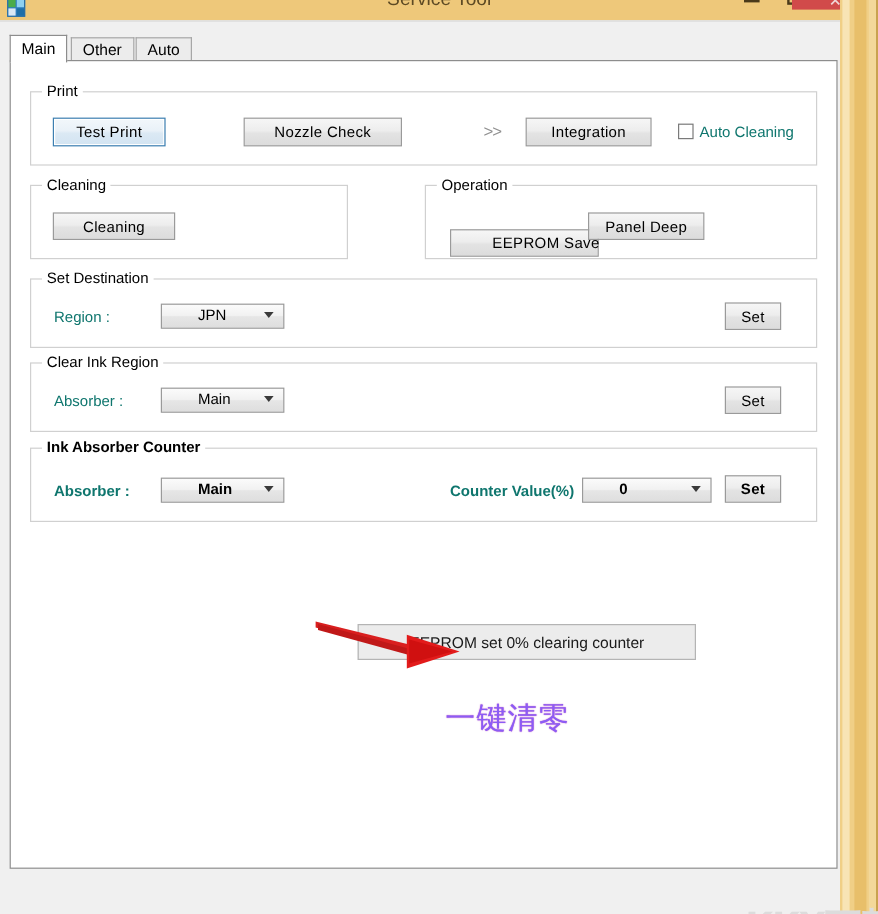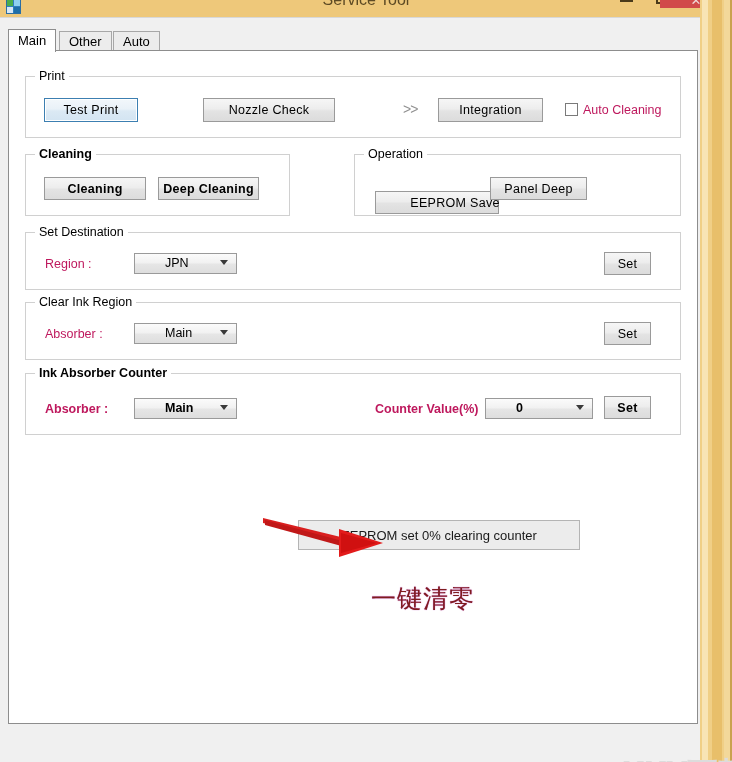--- a/index.html
+++ b/index.html
@@ -225,21 +225,21 @@
   .btn.focus {
     border: 1px solid #3c7fb1;
     background: linear-gradient(to bottom, #f2f7fb 0%, #e9f1f8 45%, #dbe9f4 55%, #d3e4f2 100%);
     box-shadow: inset 0 0 0 1px #ffffff;
   }
 
   
   .lbl {
     position: absolute;
     font-size: 12.5px;
-    color: #be185d;
+    color: #0f766e;
     white-space: nowrap;
   }
 
   
   .combo {
     position: absolute;
     height: 21px;
     border: 1px solid #9a9a9a;
     box-sizing: border-box;
     background: linear-gradient(to bottom, #fbfbfb 0%, #f1f1f1 48%, #e6e6e6 52%, #dedede 100%);
@@ -306,21 +306,21 @@
     left: 252px; top: 458px;
     width: 130px; height: 50px;
     pointer-events: none;
   }
 
   
   .cn-anno {
     position: absolute;
     left: 362px; top: 531px;
     font-size: 25px;
-    color: #7f1d1d;
+    color: #8b5cf6;
     font-family: "DejaVu Sans", sans-serif;
     letter-spacing: 1px;
     white-space: nowrap;
     text-shadow: 0 0 1px #b83fb8;
   }
 
   
   .watermark {
     position: absolute;
     left: 612px; top: 706px;
@@ -390,25 +390,24 @@
         <div class="btn" style="left:177px; top:21px; width:132px; height:24px;">Nozzle Check</div>
 
         <div class="chev" style="left:377px; top:24px;">&gt;&gt;</div>
 
         <div class="btn" style="left:412px; top:21px; width:105px; height:24px;">Integration</div>
 
         <div class="chk" style="left:539px; top:26px;"></div>
         <div class="lbl" style="left:557px; top:26px;">Auto Cleaning</div>
       </div>
 
-      <div class="group" style="left:16px; top:103px; width:265px; height:62px;font-weight:bold;">
+      <div class="group" style="left:16px; top:103px; width:265px; height:62px;">
         <div class="legend">Cleaning</div>
 
         <div class="btn" style="left:18px; top:22px; width:102px; height:23px;">Cleaning</div>
-        <div class="btn" style="left:132px; top:22px; width:101px; height:23px;">Deep Cleaning</div>
       </div>
 
       <div class="group" style="left:345px; top:103px; width:327px; height:62px;">
         <div class="legend">Operation</div>
 
         <div class="btn" style="left:20px; top:36px; width:124px; height:23px;padding-left:36px;">EEPROM Save</div>
         <div class="btn" style="left:135px; top:22px; width:97px; height:23px;">Panel Deep</div>
       </div>
 
       <div class="group" style="left:16px; top:181px; width:656px; height:58px;padding-left:16px;">

